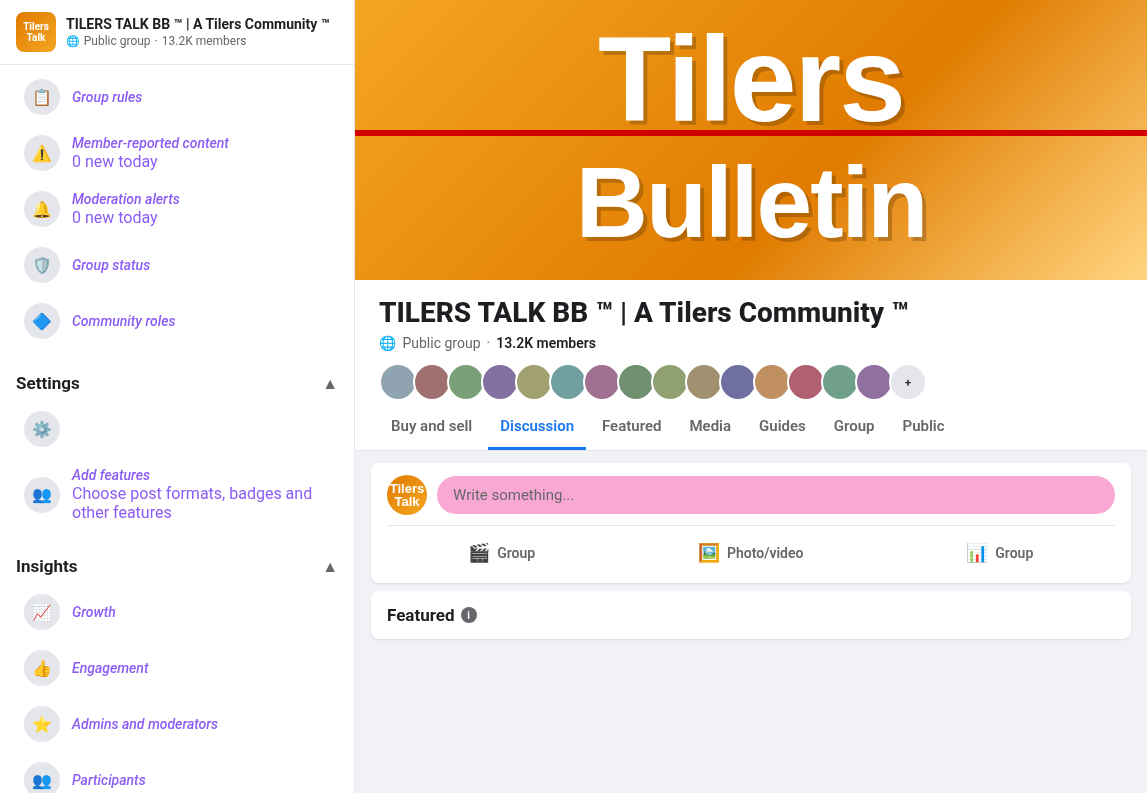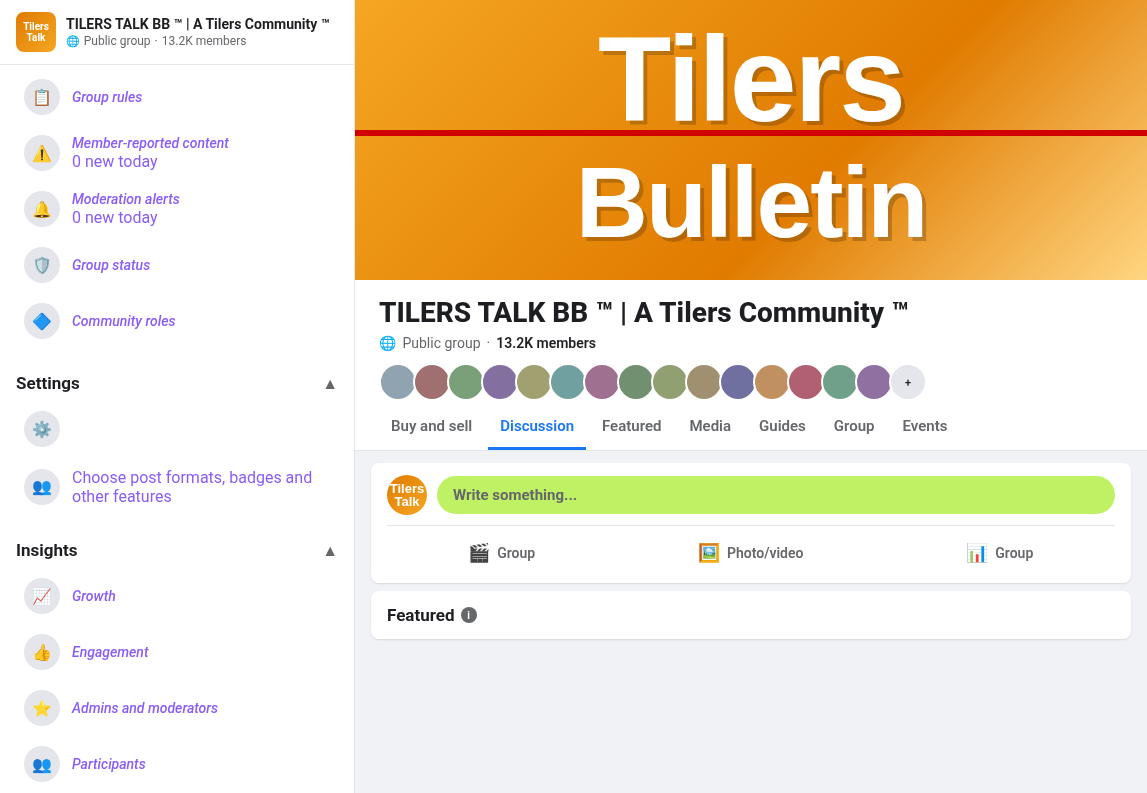--- a/index.html
+++ b/index.html
@@ -197,29 +197,28 @@
       border-radius: 50%;
       background: linear-gradient(135deg, #e07b00, #f5a623);
       display: flex; align-items: center; justify-content: center;
       font-size: 13px; font-weight: bold; color: white;
       flex-shrink: 0;
       font-family: Impact, sans-serif;
       text-align: center; line-height: 1;
     }
     .composer-input {
       flex: 1;
-      background: #bef264;
+      background: #f9a8d4;
       border-radius: 20px;
       padding: 10px 16px;
       font-size: 15px;
       color: #65676b;
       cursor: text;
       border: none;
       outline: none;
-      font-weight: bold;
     }
     .composer-actions { display: flex; justify-content: space-around; padding-top: 8px; border-top: 1px solid #e4e6eb; }
     .composer-action {
       display: flex; align-items: center; gap: 6px;
       padding: 8px 16px;
       border-radius: 8px;
       cursor: pointer;
       font-size: 14px; font-weight: 600; color: #65676b;
     }
     .action-icon { font-size: 18px; }
@@ -297,20 +296,21 @@
     <span class="section-title">Settings</span>
     <span class="section-chevron">▲</span>
   </div>
   <div class="sidebar-section">
     <div class="sidebar-item">
       <div class="sidebar-icon">⚙️</div>
     </div>
     <div class="sidebar-item">
       <div class="sidebar-icon">👥</div>
       <div class="sidebar-item-text">
+        <span class="sidebar-item-label">Add features</span>
         <span class="sidebar-item-sub">Choose post formats, badges and other features</span>
       </div>
     </div>
   </div>
 
   <div class="sidebar-divider"></div>
 
   <div class="section-header">
     <span class="section-title">Insights</span>
     <span class="section-chevron">▲</span>
@@ -387,21 +387,21 @@
       </div>
   </div>
 
   <div class="tabs-bar" id="tabs-bar">
   <div class="tab-item">Buy and sell</div>
       <div class="tab-item active">Discussion</div>
       <div class="tab-item">Featured</div>
       <div class="tab-item">Media</div>
       <div class="tab-item">Guides</div>
       <div class="tab-item">Group</div>
-      <div class="tab-item">Events</div>
+      <div class="tab-item">Public</div>
     </div>
 
   <div class="post-composer">
     <div class="composer-top">
       <div class="composer-avatar">Tilers<br>Talk</div>
       <div class="composer-input">Write something...</div>
     </div>
     <div class="composer-actions">
       <div class="composer-action">
         <span class="action-icon reel-icon">🎬</span>

